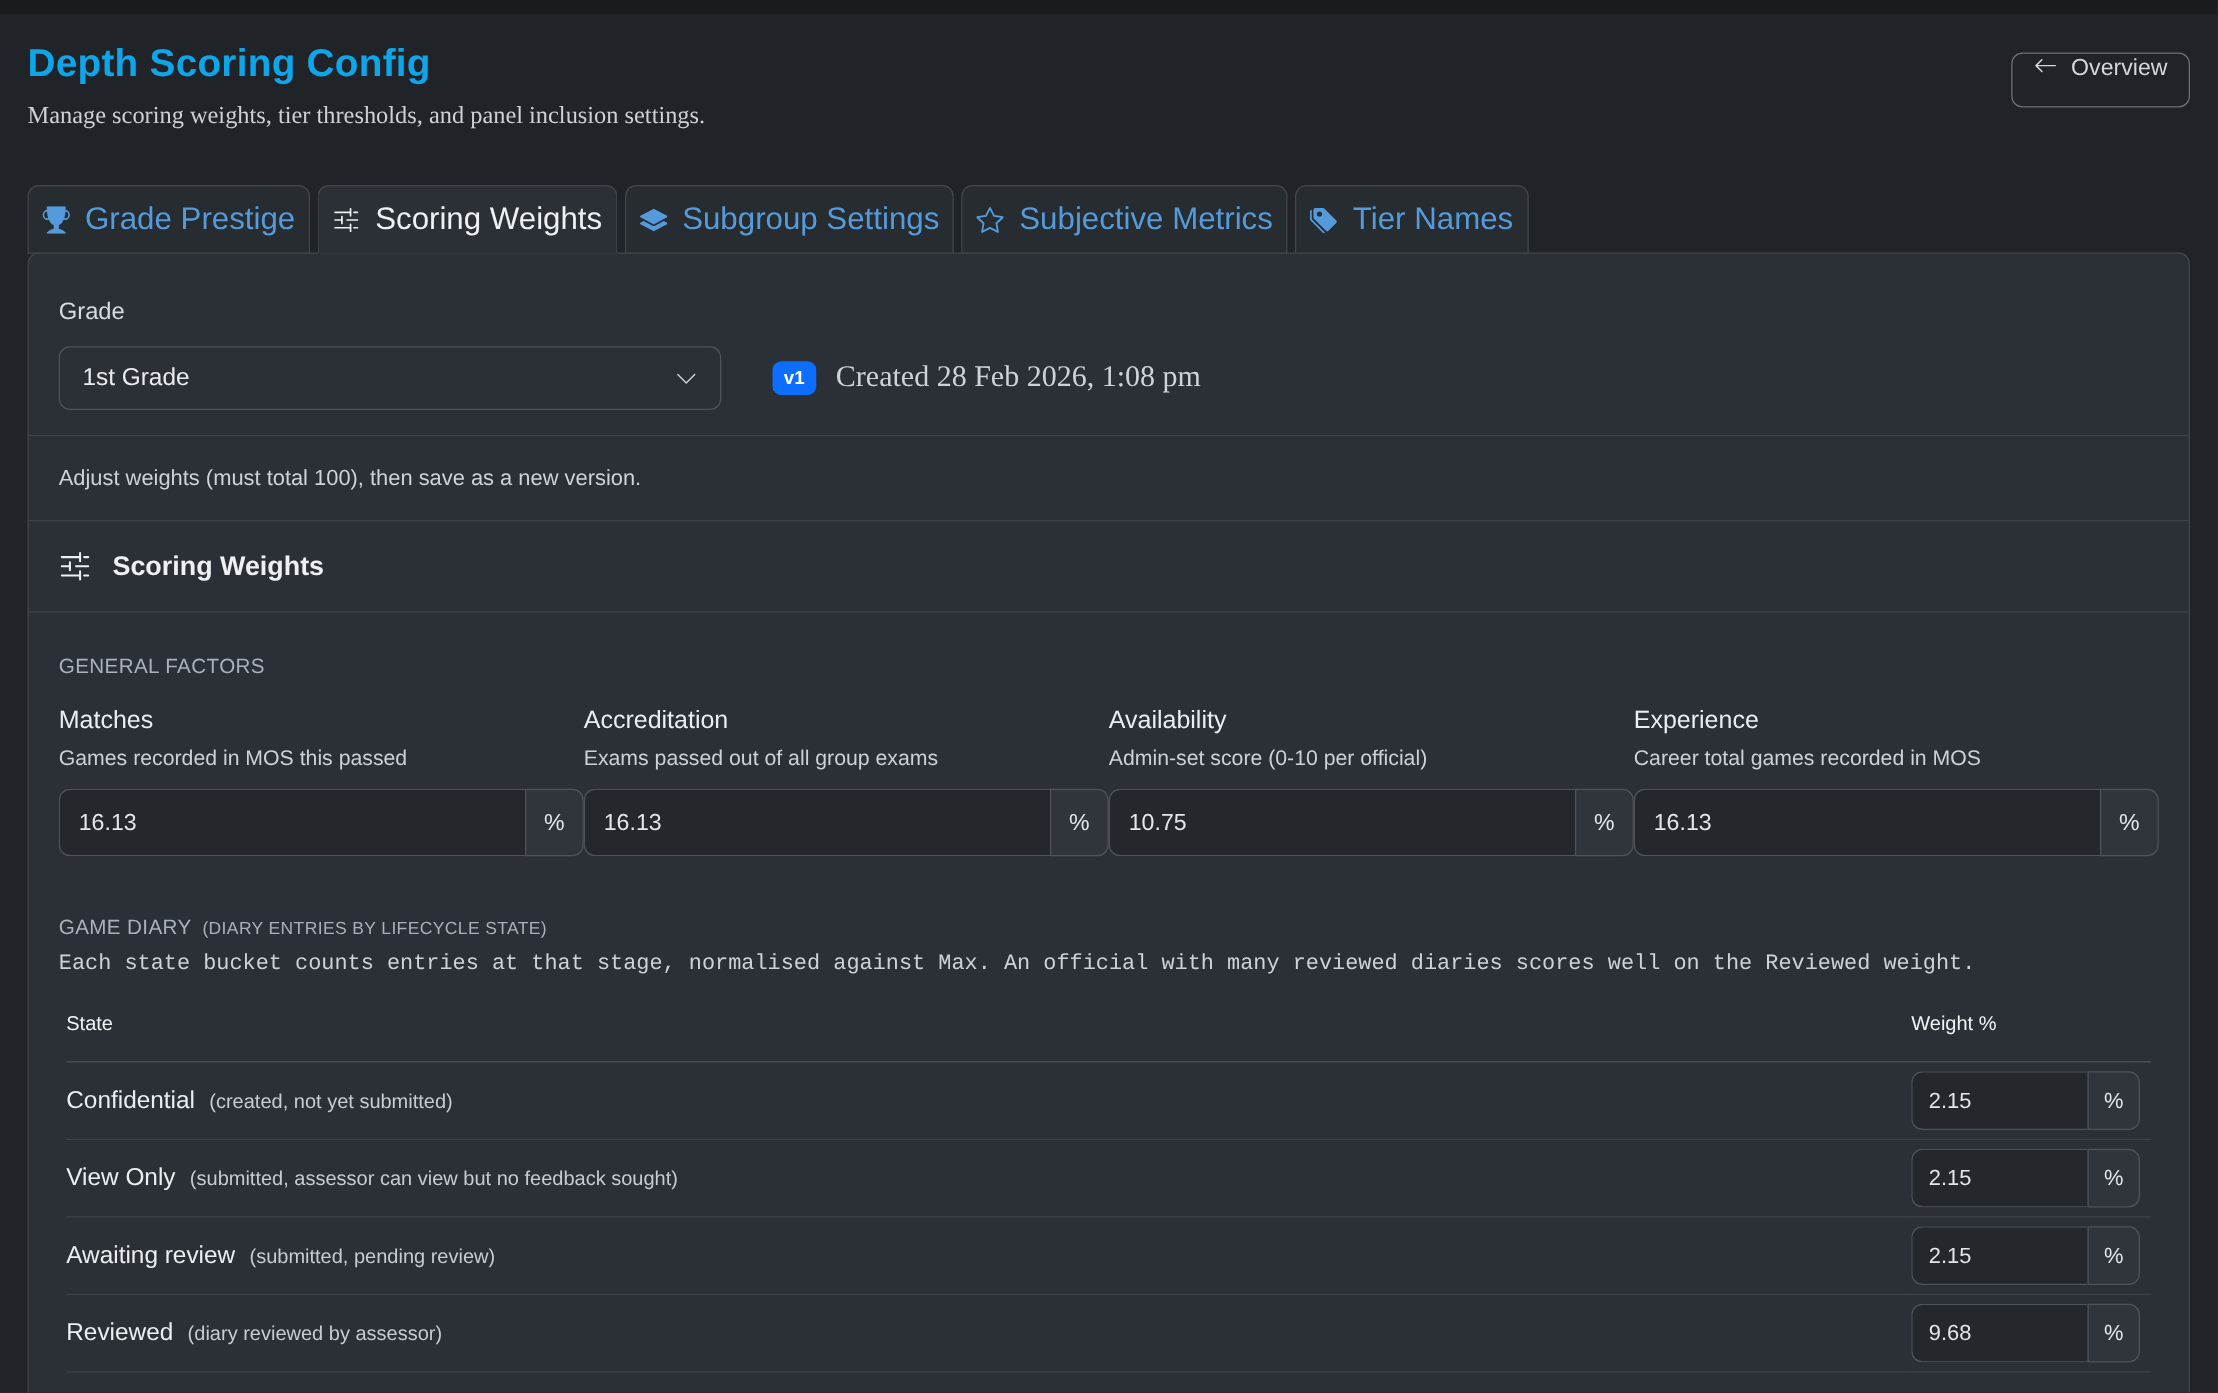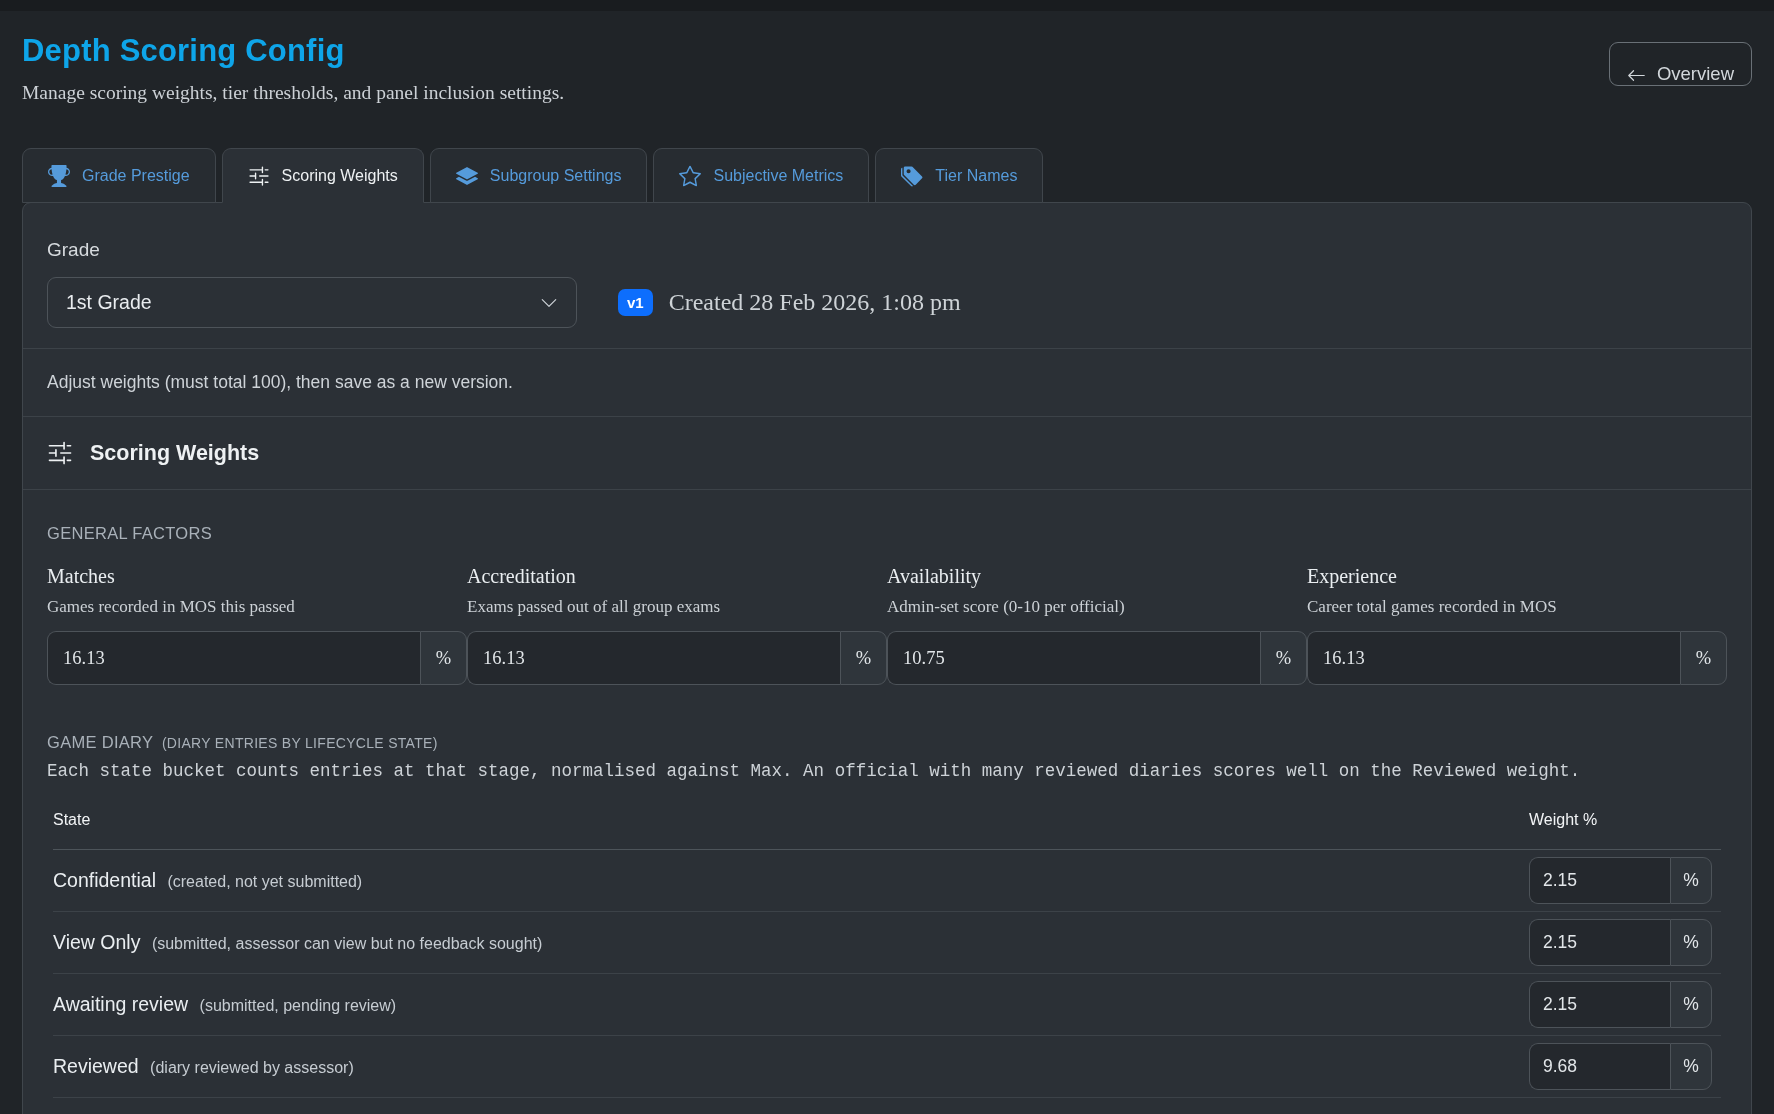--- a/index.html
+++ b/index.html
@@ -11,33 +11,33 @@
     position: relative;
   }
   .top-strip { height: 11px; background: #191c1f; }
   .wrap { padding: 0 22px; position: relative; }
 
   
   .page-title { margin-top: 22px; font-size: 31px; font-weight: 700; color: #0ea5e9; letter-spacing: .2px; }
   .page-subtitle { margin-top: 13px; font-size: 19.5px; color: #ccd1d6; font-family: Liberation Serif, serif; }
   .overview-btn {
     position: absolute; top: 9px; right: 22px;
-    display: inline-flex; align-items: flex-end; gap: 11px;
+    display: inline-flex; align-items: flex-start; gap: 11px;
     height: 44px; padding: 0 17px;
     background: transparent; border: 1px solid #697076; border-radius: 9px;
     color: #d2d7db; font-size: 18.5px; font-family: inherit; cursor: pointer;
   }
   .overview-btn svg { width: 19px; height: 19px; }
 
   
   .tabs { display: flex; gap: 6px; margin-top: 44px; align-items: flex-end; position: relative; z-index: 2; }
   .tab {
     display: inline-flex; align-items: center; gap: 12px;
-    height: 55px; padding: 0 25px; margin-bottom: -1px;
-    font-size: 16px; cursor: pointer;
+    height: 55px; padding: 0 11px; margin-bottom: -1px;
+    font-size: 25px; cursor: pointer;
     background: #272c31; color: #559bdb;
     border: 1px solid #40464c; border-radius: 9px 9px 0 0;
   }
   .tab svg { width: 22px; height: 22px; flex: 0 0 auto; }
   .tab.active { background: #2b3036; color: #eef1f3; border-bottom: 1px solid #2b3036; }
 
   
   .panel {
     position: relative; z-index: 1;
     background: #2b3036; border: 1px solid #40464c; border-radius: 9px;
@@ -69,21 +69,21 @@
   
   .section-header { padding: 23px 24px; display: flex; align-items: center; gap: 17px; }
   .section-header svg { width: 26px; height: 26px; color: #eef1f3; }
   .section-header .sh-title { font-size: 21.5px; font-weight: 700; color: #eef1f3; }
 
   
   .panel-body { padding: 34px 24px 10px; }
   .group-label { font-size: 16.5px; color: #a9b1b9; letter-spacing: .3px; }
   .group-label .note { font-size: 14px; margin-left: 4px; }
 
-  .factors-grid { display: grid; grid-template-columns: repeat(4, 1fr); margin: 22px 0 48px; font-family: Liberation Serif, serif; }
+  .factors-grid { display: grid; grid-template-columns: repeat(4, 1fr); margin: 22px 0 48px; }
   .factor-name { font-size: 20px; color: #eaeef1; }
   .factor-desc { margin-top: 9px; font-size: 17px; color: #ccd1d6; }
   .input-group { display: flex; margin-top: 14px; height: 54px; }
   .input-group input {
     flex: 1; min-width: 0; padding: 0 15px;
     background: #24282d; color: #e2e6e9;
     border: 1px solid #4d5359; border-right: none; border-radius: 9px 0 0 9px;
     font-size: 18.5px; font-family: inherit; outline: none;
   }
   .input-group .addon {

